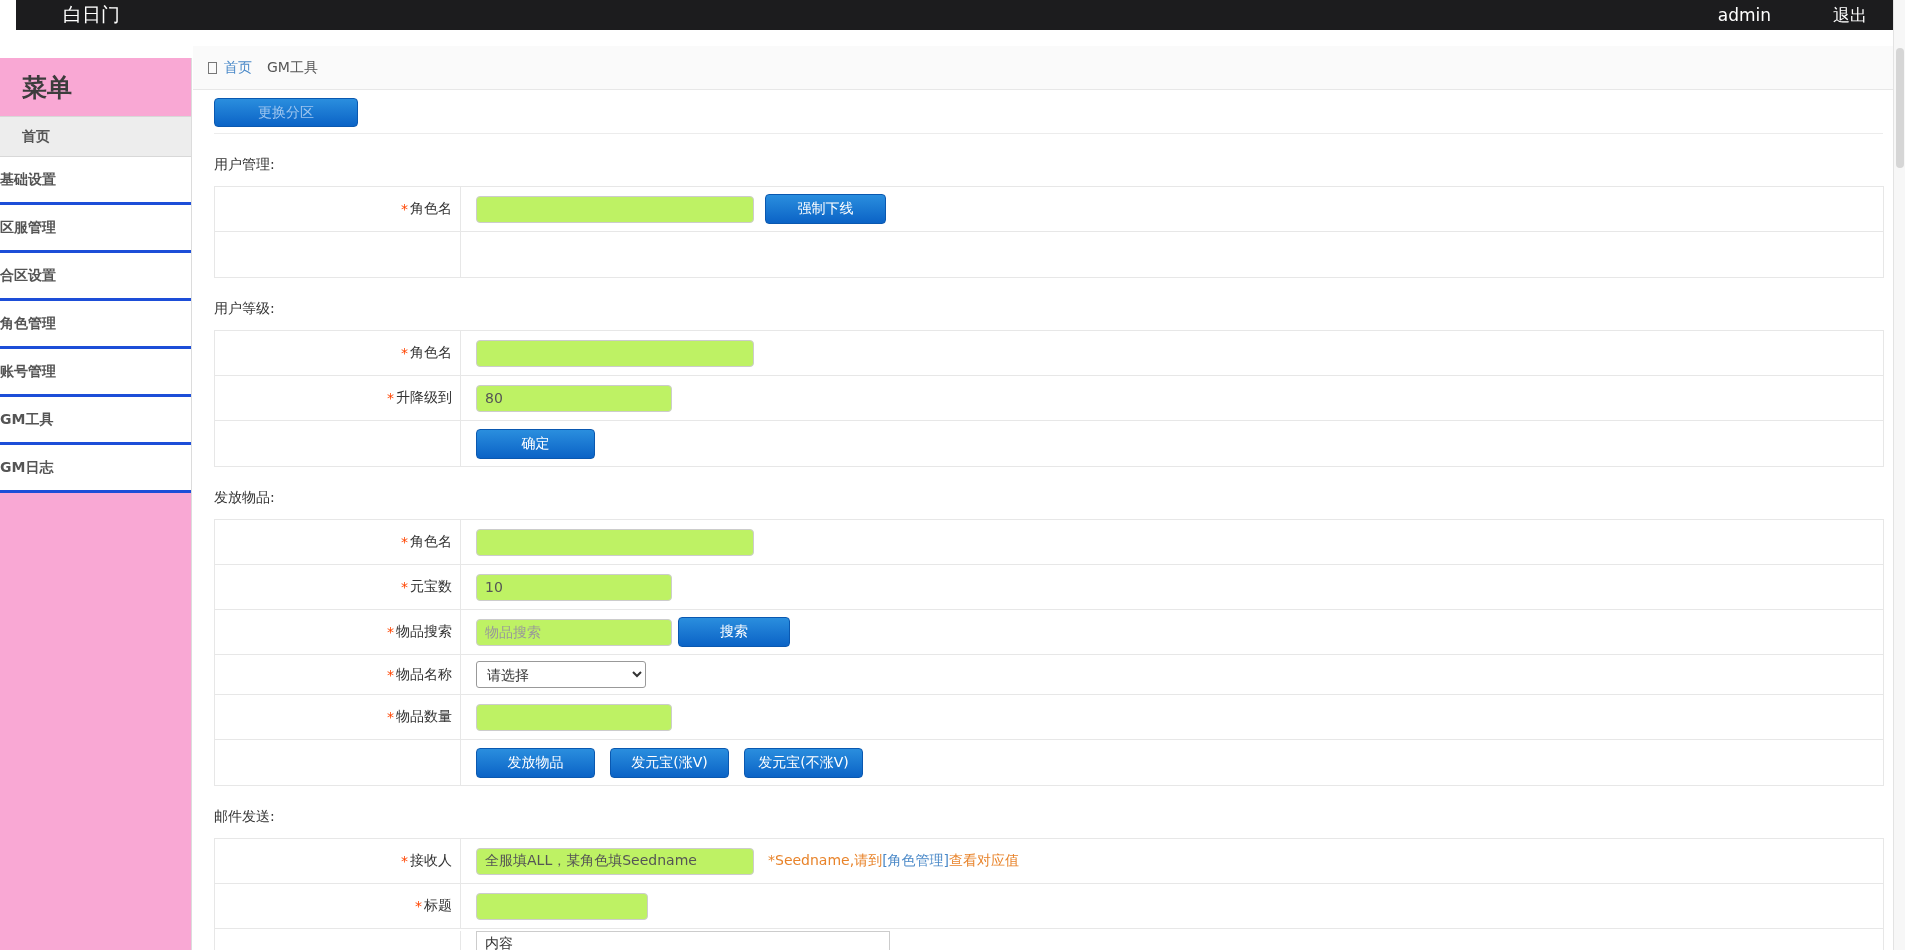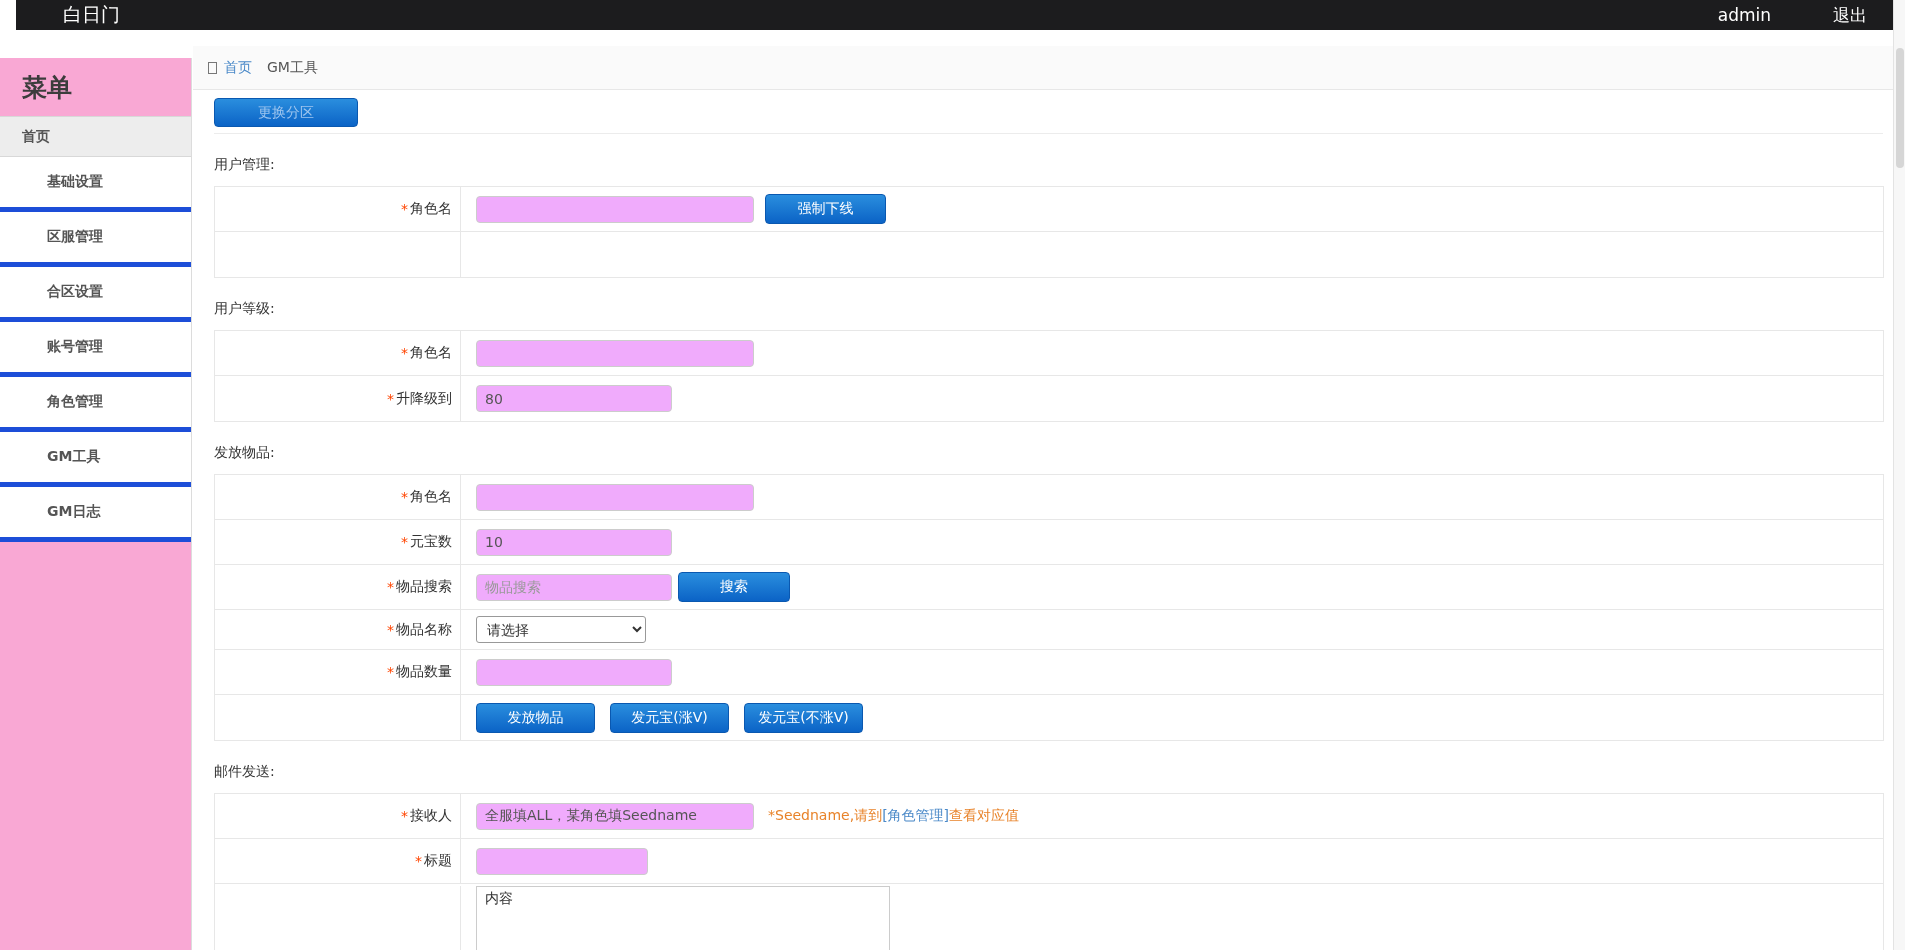--- a/index.html
+++ b/index.html
@@ -20,22 +20,22 @@
   .scrollbar .thumb { position:absolute; top:48px; left:2px; width:8px; height:120px;
     background:#d6d6d6; border-radius:4px; }
 
   
   .sidebar { position:fixed; top:58px; left:0; width:192px; height:904px; background:#f9a8d4;
     border-right:1px solid #dcdcdc;font-weight:bold; }
   .sidebar .menu-title { font-size:25px; color:#3c3c3c; padding:13px 0 12px 22px; }
   .menu-home { height:41px; background:#ededed; border-top:1px solid #d8d8d8;
     border-bottom:1px solid #d8d8d8; display:flex; align-items:center; padding-left:22px;
     color:#555; cursor:pointer; }
-  .menu-item { height:55px; background:#fff; border-bottom:5px solid #1d4ed8;
-    display:flex; align-items:center; padding-left:47px; color:#555; cursor:pointer; }
+  .menu-item { height:48px; background:#fff; border-bottom:3px solid #1d4ed8;
+    display:flex; align-items:center; color:#555; cursor:pointer; }
 
   
   .main { position:absolute; top:46px; left:193px; width:1700px; }
   .breadcrumb { height:44px; background:#fafafa; border-bottom:1px solid #e7e7e7;
     display:flex; align-items:center; padding-left:15px; font-size:14px; }
   .bc-icon { display:inline-block; width:9px; height:12px; border:1px solid #777;
     margin-right:7px; }
   .bc-home { color:#4a89c8; cursor:pointer; }
   .bc-current { color:#555; margin-left:15px; }
 
@@ -50,21 +50,21 @@
   .tbl { border:1px solid #e7e7e7; width:1670px; }
   .trow { display:flex; border-bottom:1px solid #e7e7e7; min-height:45px; align-items:center; }
   .trow:last-child { border-bottom:none; }
   .trow.short { min-height:40px; }
   .cell-label { width:246px; flex:none; align-self:stretch; border-right:1px solid #e7e7e7;
     display:flex; align-items:center; justify-content:flex-end; padding-right:8px; color:#333; }
   .req { color:#ff4400; margin-right:2px; }
   .cell-field { flex:1; display:flex; align-items:center; padding-left:15px; gap:6px; }
 
   .txt { height:27px; border:1px solid #ccc; border-radius:4px; padding:0 8px; font-size:14px;
-    color:#555; background:#f0abfc; outline:none; font-family:inherit; }
+    color:#555; background:#bef264; outline:none; font-family:inherit; }
   .txt.wide { width:278px; }
   .txt.mid { width:196px; }
   .txt.small { width:172px; }
   .txt::placeholder { color:#999; }
 
   .sel { width:170px; height:27px; border:1px solid #999; border-radius:3px; background:#fff;
     font-size:14px; color:#333; padding:0 6px; font-family:inherit; }
 
   .btn { min-width:119px; height:30px; border:1px solid #0a58b0; border-radius:4px;
     background:linear-gradient(180deg,#2a8ede 0%,#0b63c6 100%); color:#fff; font-size:14px;
@@ -92,22 +92,22 @@
 <div class="scrollbar">
   <div class="thumb"></div>
 </div>
 
 <div class="sidebar">
   <div class="menu-title">菜单</div>
   <div class="menu-home">首页</div>
   <div class="menu-item">基础设置</div>
   <div class="menu-item">区服管理</div>
   <div class="menu-item">合区设置</div>
+  <div class="menu-item">角色管理</div>
   <div class="menu-item">账号管理</div>
-  <div class="menu-item">角色管理</div>
   <div class="menu-item">GM工具</div>
   <div class="menu-item">GM日志</div>
 </div>
 
 <div class="main">
 
   <div class="breadcrumb">
     <span class="bc-icon"></span>
     <span class="bc-home">首页</span>
     <span class="bc-current">GM工具</span>
@@ -149,20 +149,26 @@
       </div>
       <div class="trow">
         <div class="cell-label">
           <span class="req">*</span>
           <span>升降级到</span>
         </div>
         <div class="cell-field">
           <input class="txt mid" type="text" value="80" style="">
         </div>
       </div>
+      <div class="trow">
+        <div class="cell-label"></div>
+        <div class="cell-field">
+          <button class="btn">确定</button>
+        </div>
+      </div>
     </div>
 
     <div class="section-title">发放物品:</div>
     <div class="tbl">
       <div class="trow">
         <div class="cell-label">
           <span class="req">*</span>
           <span>角色名</span>
         </div>
         <div class="cell-field">

